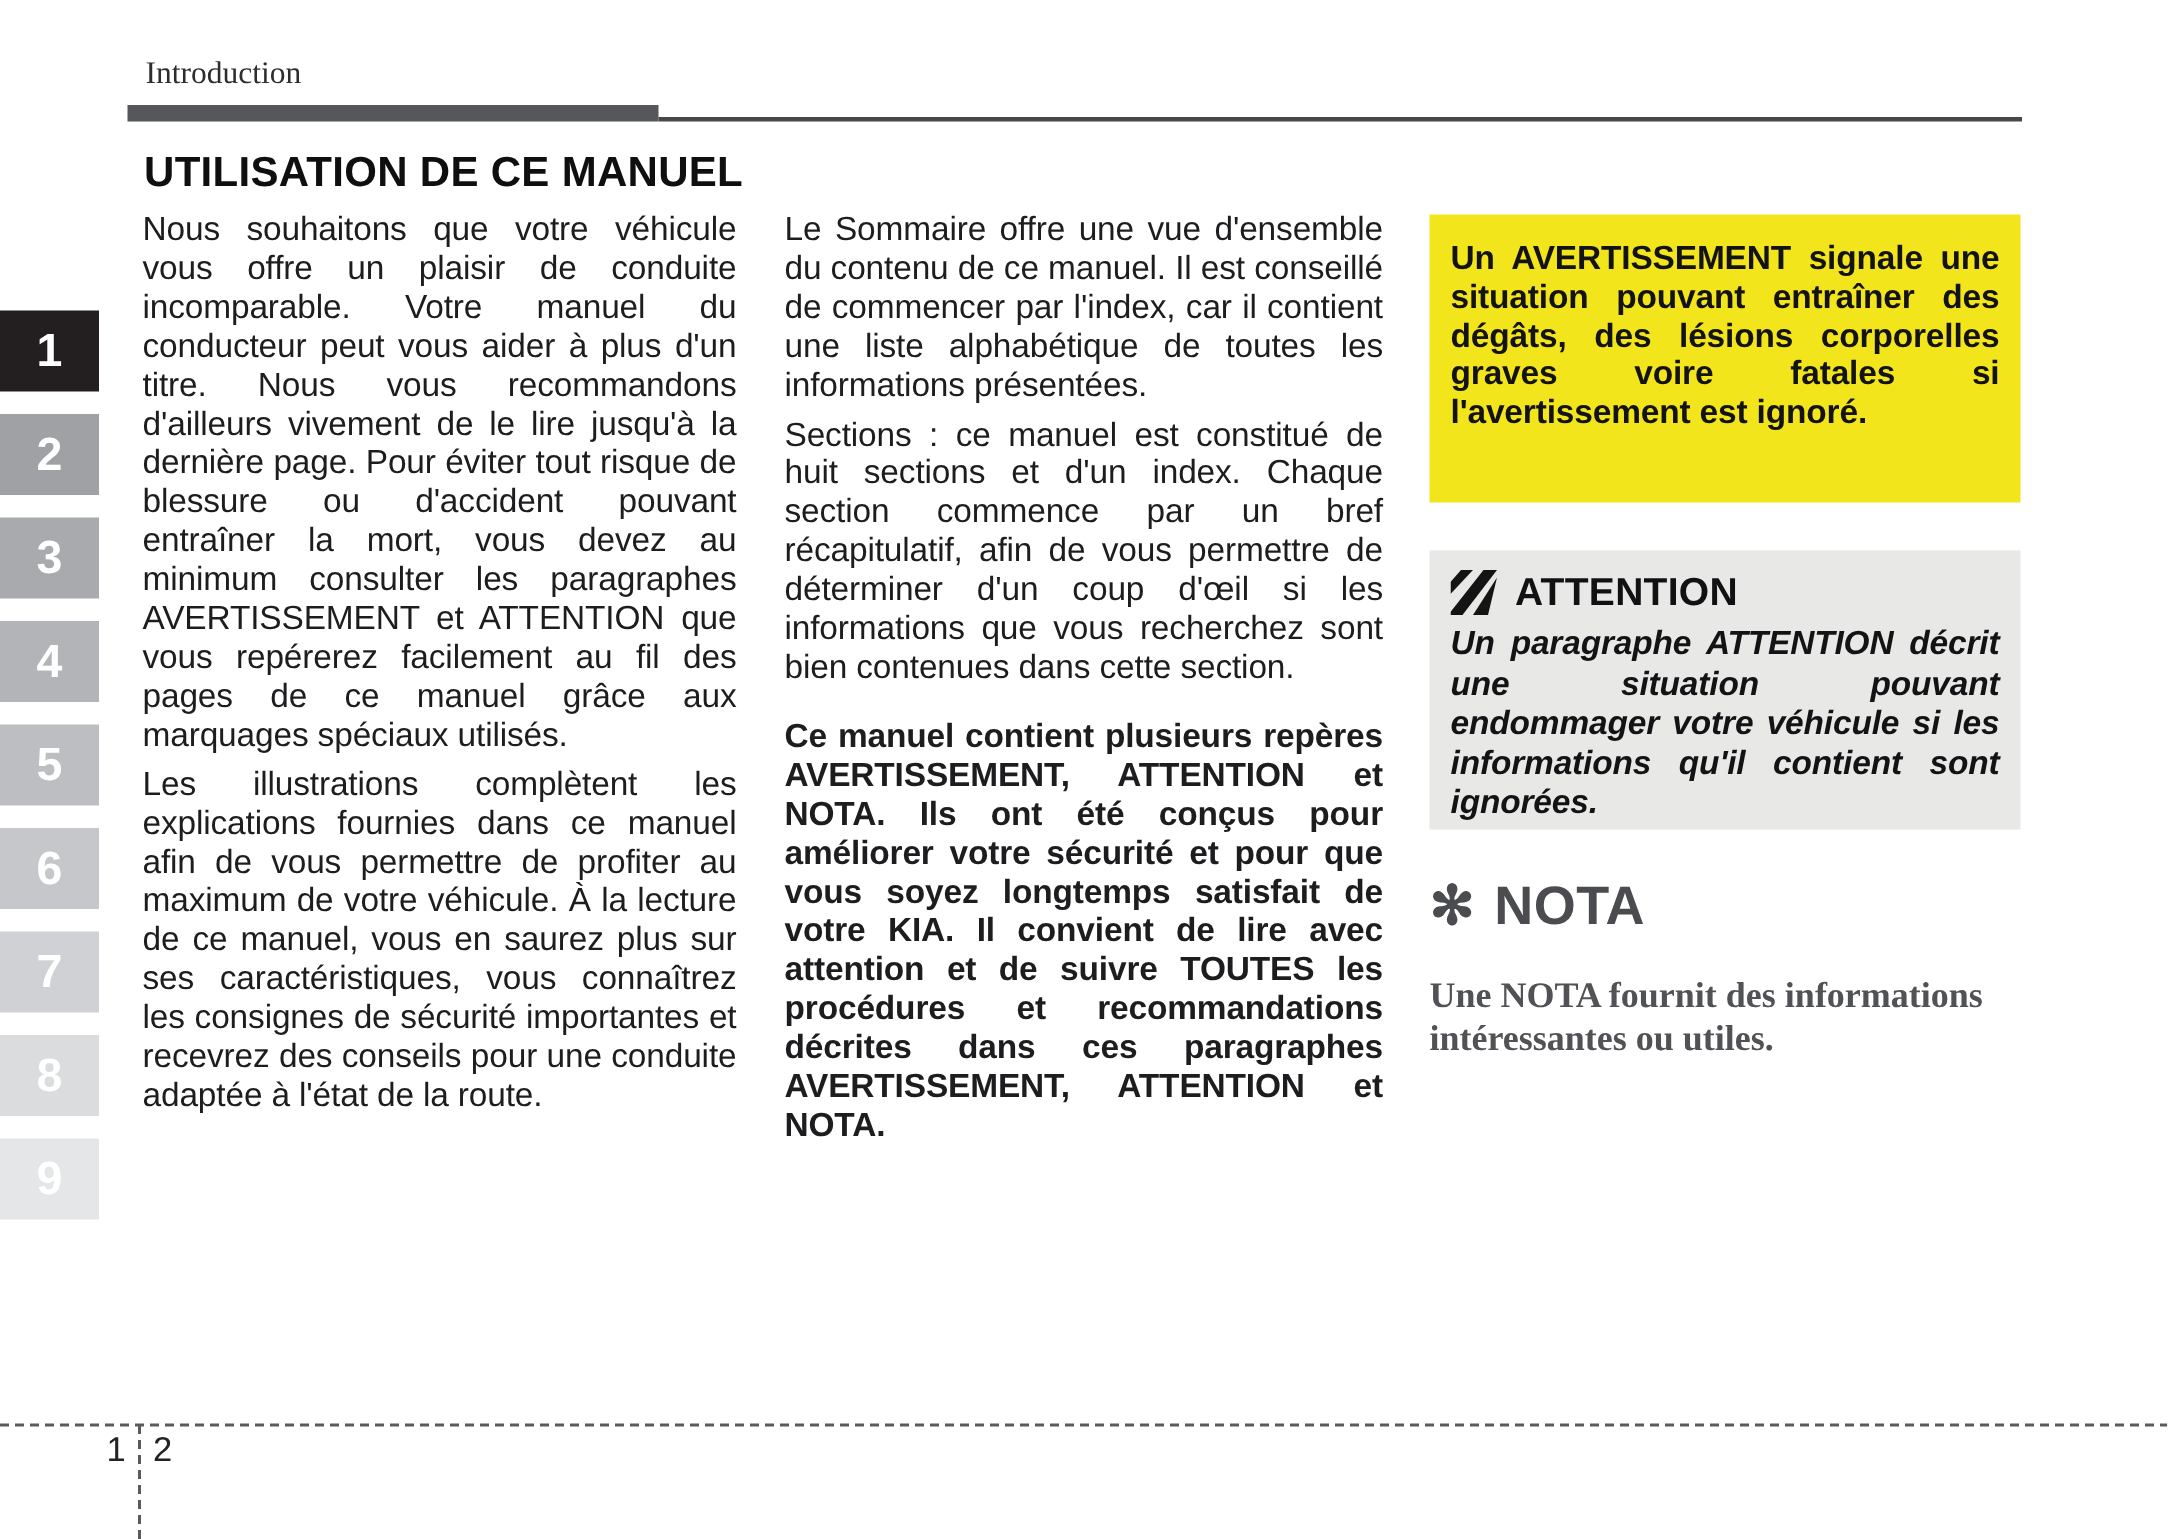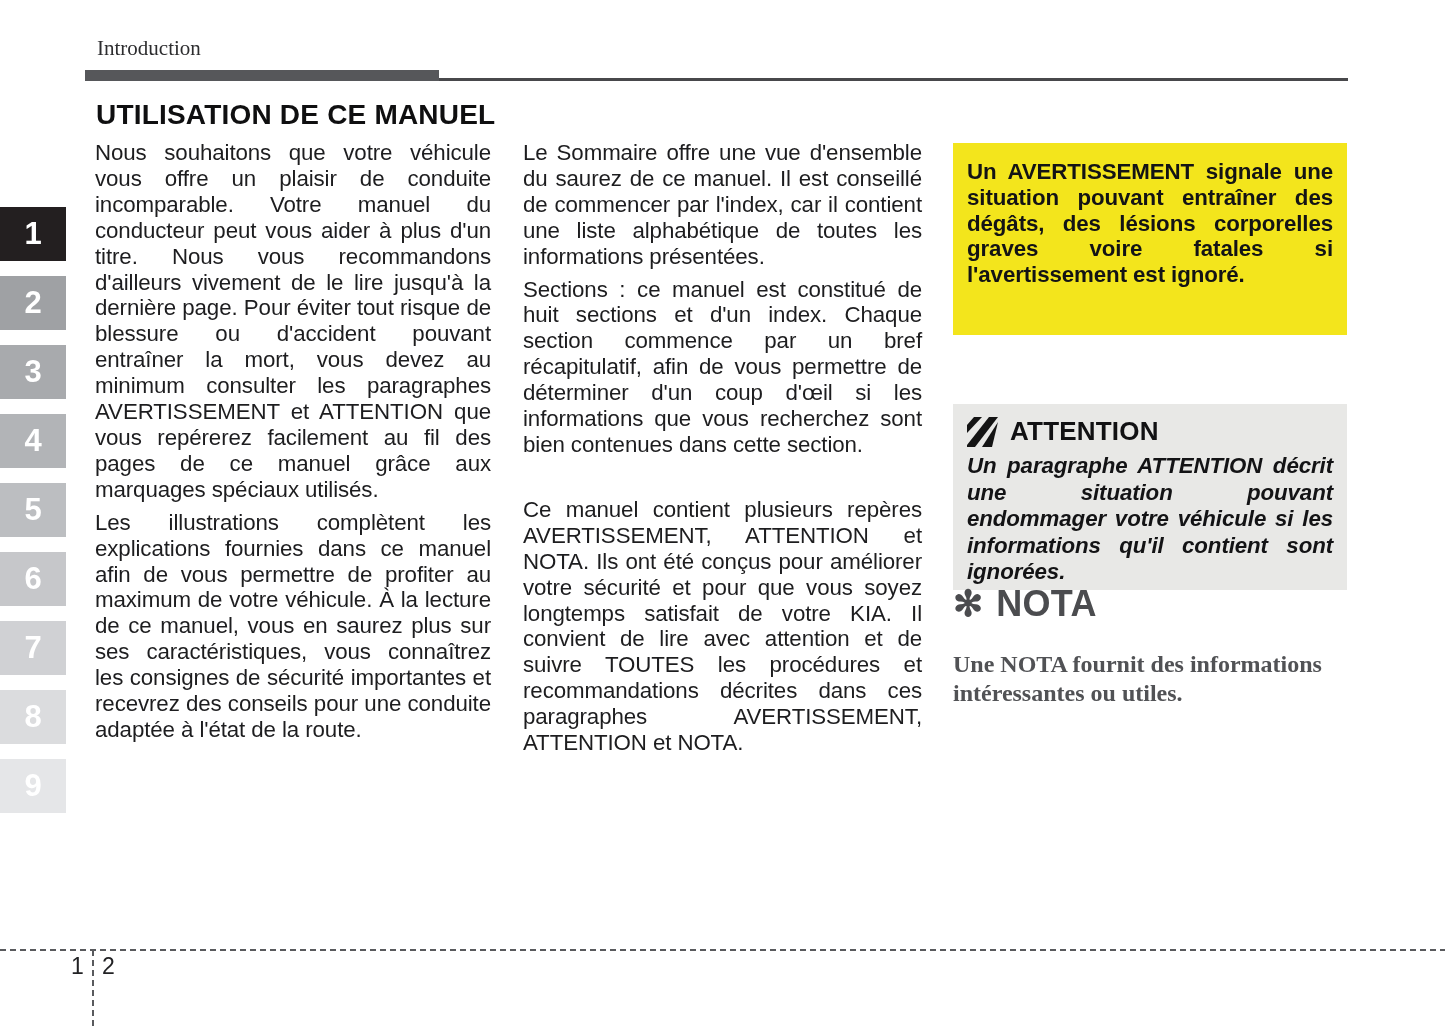--- a/index.html
+++ b/index.html
@@ -11,21 +11,21 @@
                  font-size:21px;color:#2d2d2f;}
   .header-bar{position:absolute;left:85px;top:70px;width:354px;height:11px;background:#56575a;}
   .header-rule{position:absolute;left:439px;top:78px;width:909px;height:3px;background:#48484b;}
   .page-title{position:absolute;left:96px;top:99px;font-size:28px;font-weight:bold;color:#0f0f10;letter-spacing:.2px;}
 
   
   .col{position:absolute;text-align:justify;font-size:22.3px;line-height:25.9px;letter-spacing:-.1px;color:#1d1d1f;}
   .col p{margin:0 0 7px 0;}
   .col-1{left:95px;top:140px;width:396px;}
   .col-2{left:523px;top:140px;width:399px;}
-  .col-2 p:nth-child(3){margin-top:39px;}
+  .col-2 p:nth-child(3){margin-top:20px;font-weight:bold;}
 
   
   .callout{position:absolute;left:953px;width:394px;box-sizing:border-box;padding:10px 14px;}
   .warning-box{top:143px;height:192px;}
   .caution-box{top:367px;height:186px;padding-top:12px;}
   .callout-title-row{display:flex;align-items:center;gap:11px;}
   .callout-title{font-size:26px;font-weight:bold;color:#111113;letter-spacing:.2px;}
   .callout-body{margin-top:6px;font-weight:bold;font-size:22.3px;line-height:25.8px;
                 text-align:justify;letter-spacing:-.1px;color:#131315;}
   .caution-box .callout-body{font-style:italic;line-height:26.5px;}
@@ -72,30 +72,30 @@
       <div class="side-tab" style="background: rgb(208, 209, 212); top: 621px;">7</div>
       <div class="side-tab" style="background: rgb(219, 220, 222); top: 690px;">8</div>
       <div class="side-tab" style="background: rgb(229, 230, 232); top: 759px;">9</div>
     </div>
 
   <div class="col col-1">
       <p>Nous souhaitons que votre véhicule vous offre un plaisir de conduite incomparable. Votre manuel du conducteur peut vous aider à plus d'un titre. Nous vous recommandons d'ailleurs vivement de le lire jusqu'à la dernière page. Pour éviter tout risque de blessure ou d'accident pouvant entraîner la mort, vous devez au minimum consulter les paragraphes AVERTISSEMENT et ATTENTION que vous repérerez facilement au fil des pages de ce manuel grâce aux marquages spéciaux utilisés.</p>
       <p>Les illustrations complètent les explications fournies dans ce manuel afin de vous permettre de profiter au maximum de votre véhicule. À la lecture de ce manuel, vous en saurez plus sur ses caractéristiques, vous connaîtrez les consignes de sécurité importantes et recevrez des conseils pour une conduite adaptée à l'état de la route.</p>
     </div>
   <div class="col col-2">
-      <p>Le Sommaire offre une vue d'ensemble du saurez de ce manuel. Il est conseillé de commencer par l'index, car il contient une liste alphabétique de toutes les informations présentées.</p>
+      <p>Le Sommaire offre une vue d'ensemble du contenu de ce manuel. Il est conseillé de commencer par l'index, car il contient une liste alphabétique de toutes les informations présentées.</p>
       <p>Sections : ce manuel est constitué de huit sections et d'un index. Chaque section commence par un bref récapitulatif, afin de vous permettre de déterminer d'un coup d'œil si les informations que vous recherchez sont bien contenues dans cette section.</p>
       <p>Ce manuel contient plusieurs repères AVERTISSEMENT, ATTENTION et NOTA. Ils ont été conçus pour améliorer votre sécurité et pour que vous soyez longtemps satisfait de votre KIA. Il convient de lire avec attention et de suivre TOUTES les procédures et recommandations décrites dans ces paragraphes AVERTISSEMENT, ATTENTION et NOTA.</p>
     </div>
 
   <div class="callout warning-box" style="background: rgb(243, 229, 28);">
     <div class="callout-body">Un AVERTISSEMENT signale une situation pouvant entraîner des dégâts, des lésions corporelles graves voire fatales si l'avertissement est ignoré.</div>
   </div>
 
-  <div class="callout caution-box" style="background: rgb(232, 232, 230); margin-top: 37px;">
+  <div class="callout caution-box" style="background: rgb(232, 232, 230);">
     <div class="callout-title-row">
       <span class="icon-box">
         <svg width="32" height="30" viewBox="0 0 32 30">
           <polygon points="7,0 15,0 0,16 0,8" fill="#141414"></polygon>
           <polygon points="22,0 31,0 8,30 0,30 0,28" fill="#141414"></polygon>
           <polygon points="31,5 25,30 15,30" fill="#141414"></polygon>
         </svg>
       </span>
       <span class="callout-title">ATTENTION</span>
     </div>

